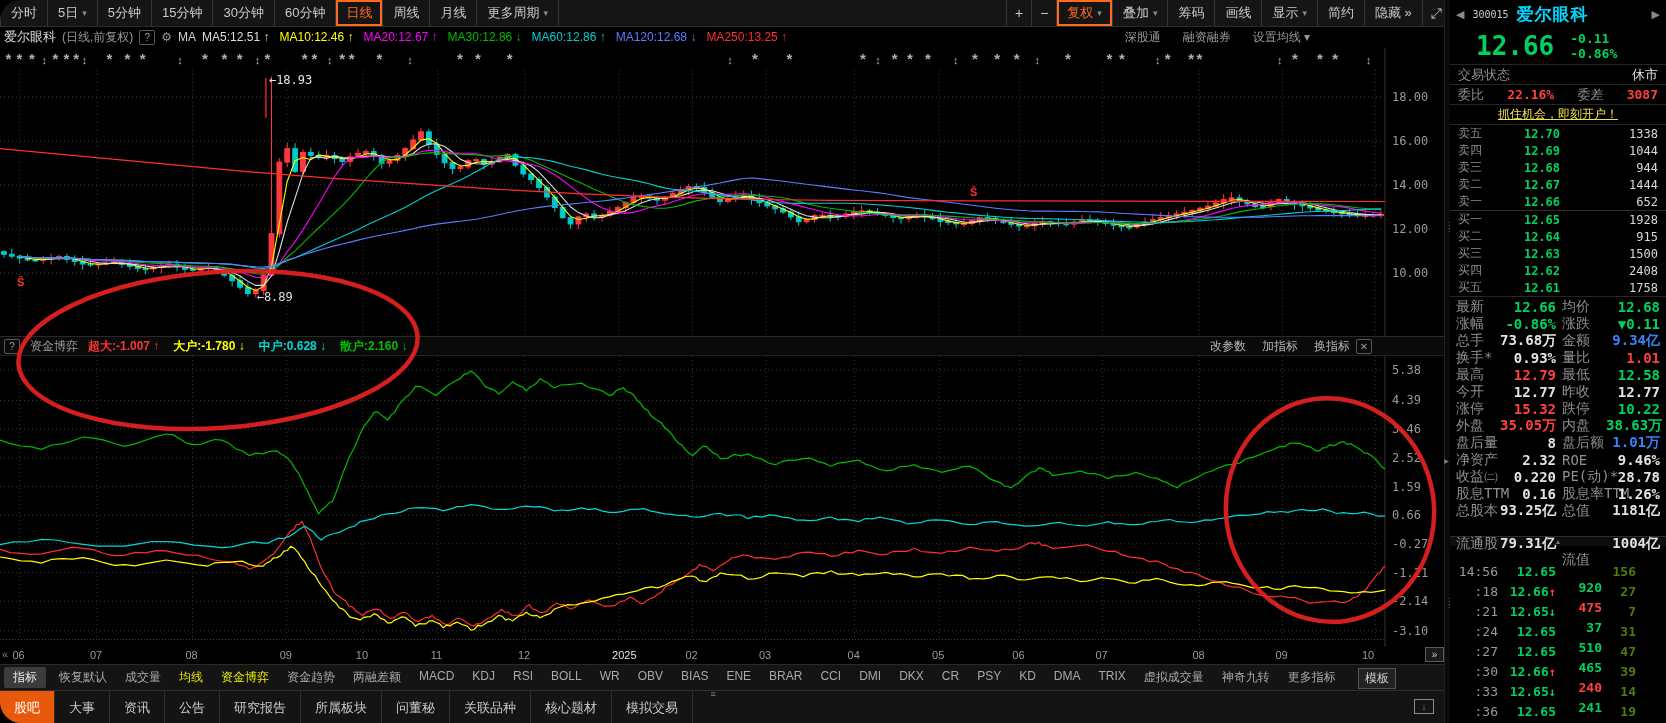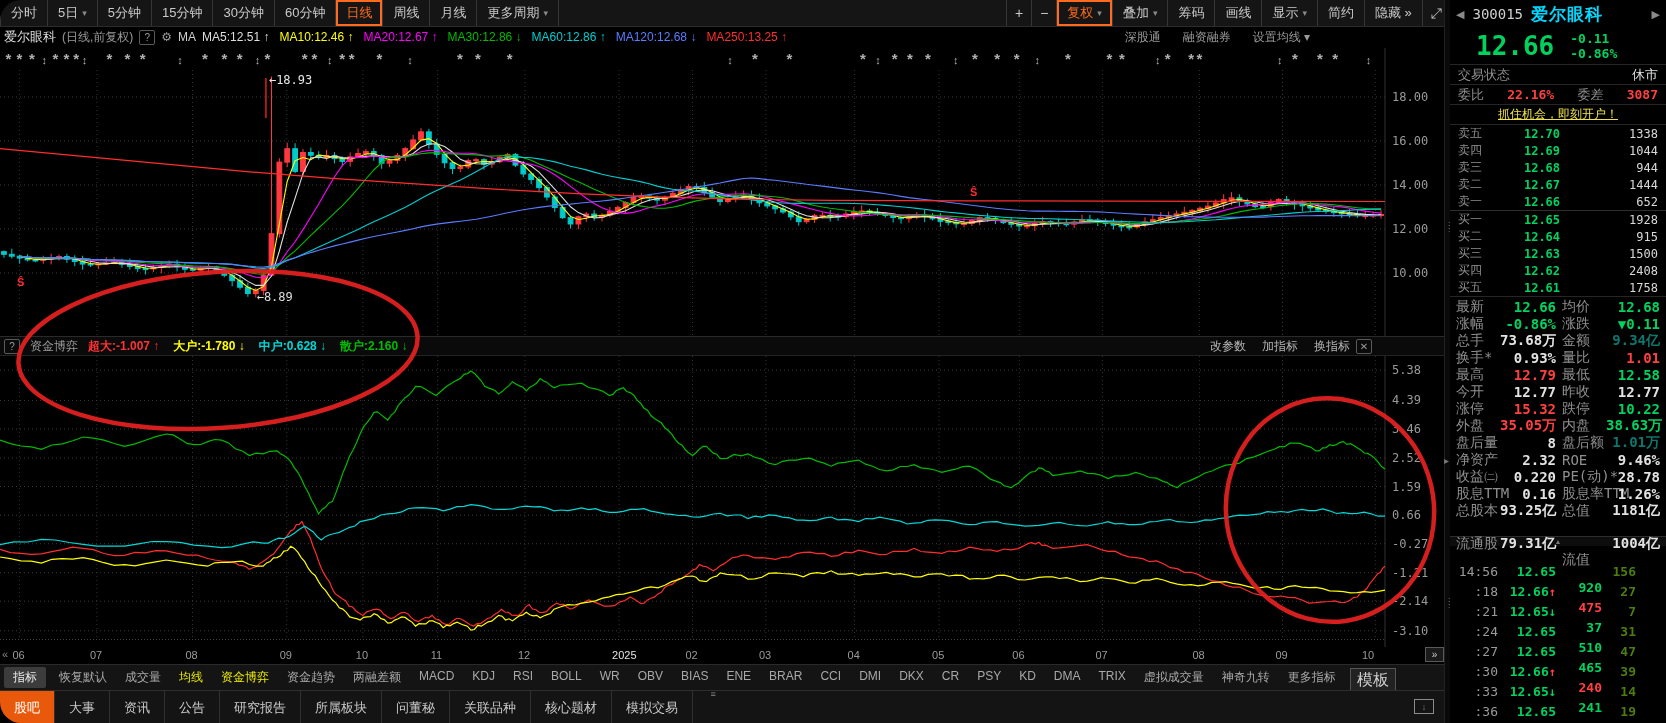--- a/index.html
+++ b/index.html
@@ -43,60 +43,60 @@
   .rshift{position:absolute;right:6px;top:0px;width:17px;height:13px;border:1px solid #5a5a5a;
           color:#cfcfcf;font-size:10px;display:flex;align-items:center;justify-content:center;background:#1a1a1a;}
   
   .ind-tabs{position:absolute;left:0;top:664px;width:1450px;height:26px;background:#141414;
             border-top:1px solid #2a2a2a;display:flex;align-items:center;font-size:12px;color:#a8a8a8;
             gap:0;padding-left:4px;box-sizing:border-box;}
   .itab{padding:2px 9px;cursor:pointer;white-space:nowrap;}
   .itab.first{background:#3c3c3c;color:#e8e8e8;border-radius:2px;margin-right:4px;}
   .itab.hl{color:#e8e800;}
   .tpl-btn{position:absolute;right:54px;top:3px;padding:1px 6px;border:1px solid #555;background:#222;
-           color:#cfcfcf;font-size:16px;cursor:pointer;}
+           color:#cfcfcf;font-size:12px;cursor:pointer;}
   
   .bottomnav{position:absolute;left:0;top:690px;width:1450px;height:33px;background:#141414;
              border-top:1px solid #2e2e2e;display:flex;align-items:stretch;font-size:13px;color:#c9c9c9;}
   .btab{display:flex;align-items:center;padding:0 14px;border-right:1px solid #303030;cursor:pointer;white-space:nowrap;}
   .btab.active{background:#e8590c;color:#fff;}
   .drag-handle{position:absolute;left:49%;top:-2px;color:#888;font-size:9px;letter-spacing:1px;}
   .send-icon{position:absolute;right:16px;top:8px;width:18px;height:13px;border:1px solid #8a8a8a;
              color:#8a8a8a;font-size:9px;display:flex;align-items:center;justify-content:center;}
   
   .vsplit{position:absolute;left:1444px;top:0;width:6px;height:723px;background:#090909;
           border-left:1px solid #222;border-right:1px solid #222;}
   .vsplit .dots{position:absolute;left:0px;width:5px;color:#666;font-size:8px;line-height:3px;}
   .vsplit .tri{position:absolute;left:-1px;top:455px;color:#777;font-size:10px;}
   
   .rpanel{position:absolute;left:1450px;top:0;width:216px;height:723px;background:#000;color:#ddd;}
   .rp-header{height:28px;display:flex;align-items:center;gap:8px;padding:0 6px;}
   .rp-header .arr{color:#8a8a8a;font-size:11px;cursor:pointer;}
-  .rp-code{color:#cfcfcf;font-size:14px;}
+  .rp-code{color:#cfcfcf;font-size:10px;}
   .rp-name{color:#00d8ff;font-size:17px;font-weight:bold;letter-spacing:1px;}
   .rp-price-row{height:36px;display:flex;align-items:center;gap:16px;padding-left:26px;}
   .rp-price{font-size:26px;font-weight:bold;color:#00d25f;}
   .rp-chg{display:flex;flex-direction:column;font-size:13px;font-weight:bold;color:#00d25f;line-height:15px;}
   .rp-row{display:flex;align-items:center;justify-content:space-between;padding:0 8px;height:19px;
           border-top:1px solid #262626;font-size:13px;}
   .rp-label{color:#8f8f8f;}
   .rp-ad{height:19px;display:flex;align-items:center;justify-content:center;border-top:1px solid #262626;}
   .rp-ad span{color:#efe24d;font-size:12px;text-decoration:underline;cursor:pointer;}
   .book{border-top:1px solid #262626;}
   .book-row{display:grid;grid-template-columns:30px 1fr 62px;align-items:center;height:17px;
             padding:0 8px;font-size:12px;cursor:pointer;}
   .book-row .bl{color:#8f8f8f;}
   .book-row .bp{color:#00d25f;font-weight:bold;text-align:center;}
   .book-row .bv{color:#d8d8d8;text-align:right;}
   .book-divider{border-top:1px solid #2e2e2e;}
   .stats{border-top:1px solid #262626;padding:1px 6px 0 6px;}
   .stat-row{display:grid;grid-template-columns:44px 56px 50px 1fr;align-items:center;height:17px;font-size:14px;}
   .stat-row .sl{color:#8f8f8f;white-space:nowrap;}
   .stat-row .sv{text-align:right;font-weight:bold;white-space:nowrap;}
-  .c-green{color:#00d25f;} .c-red{color:#ff4040;} .c-white{color:#e2e2e2;} .c-cyan{color:#0f766e;}
+  .c-green{color:#00d25f;} .c-red{color:#ff4040;} .c-white{color:#e2e2e2;} .c-cyan{color:#3b82f6;}
   .rp-handle{height:9px;border-top:1px solid #2e2e2e;display:flex;align-items:center;justify-content:center;
              color:#777;font-size:7px;background:#0d0d0d;cursor:pointer;}
   .ticks{padding:2px 2px 0 6px;}
   .tick-row{display:grid;grid-template-columns:42px 58px 46px 34px;align-items:center;height:20px;
             font-size:13px;font-weight:bold;cursor:pointer;}
   .tick-row .tt{color:#9a9a9a;text-align:right;font-weight:normal;}
   .tick-row .tp{text-align:right;}
   .tick-row .tv{text-align:right;margin-top:32px;}
   .tick-row .tn{text-align:right;color:#4d7c0f;}
   .overlay{position:absolute;left:0;top:24px;width:1450px;height:699px;pointer-events:none;z-index:40;}

